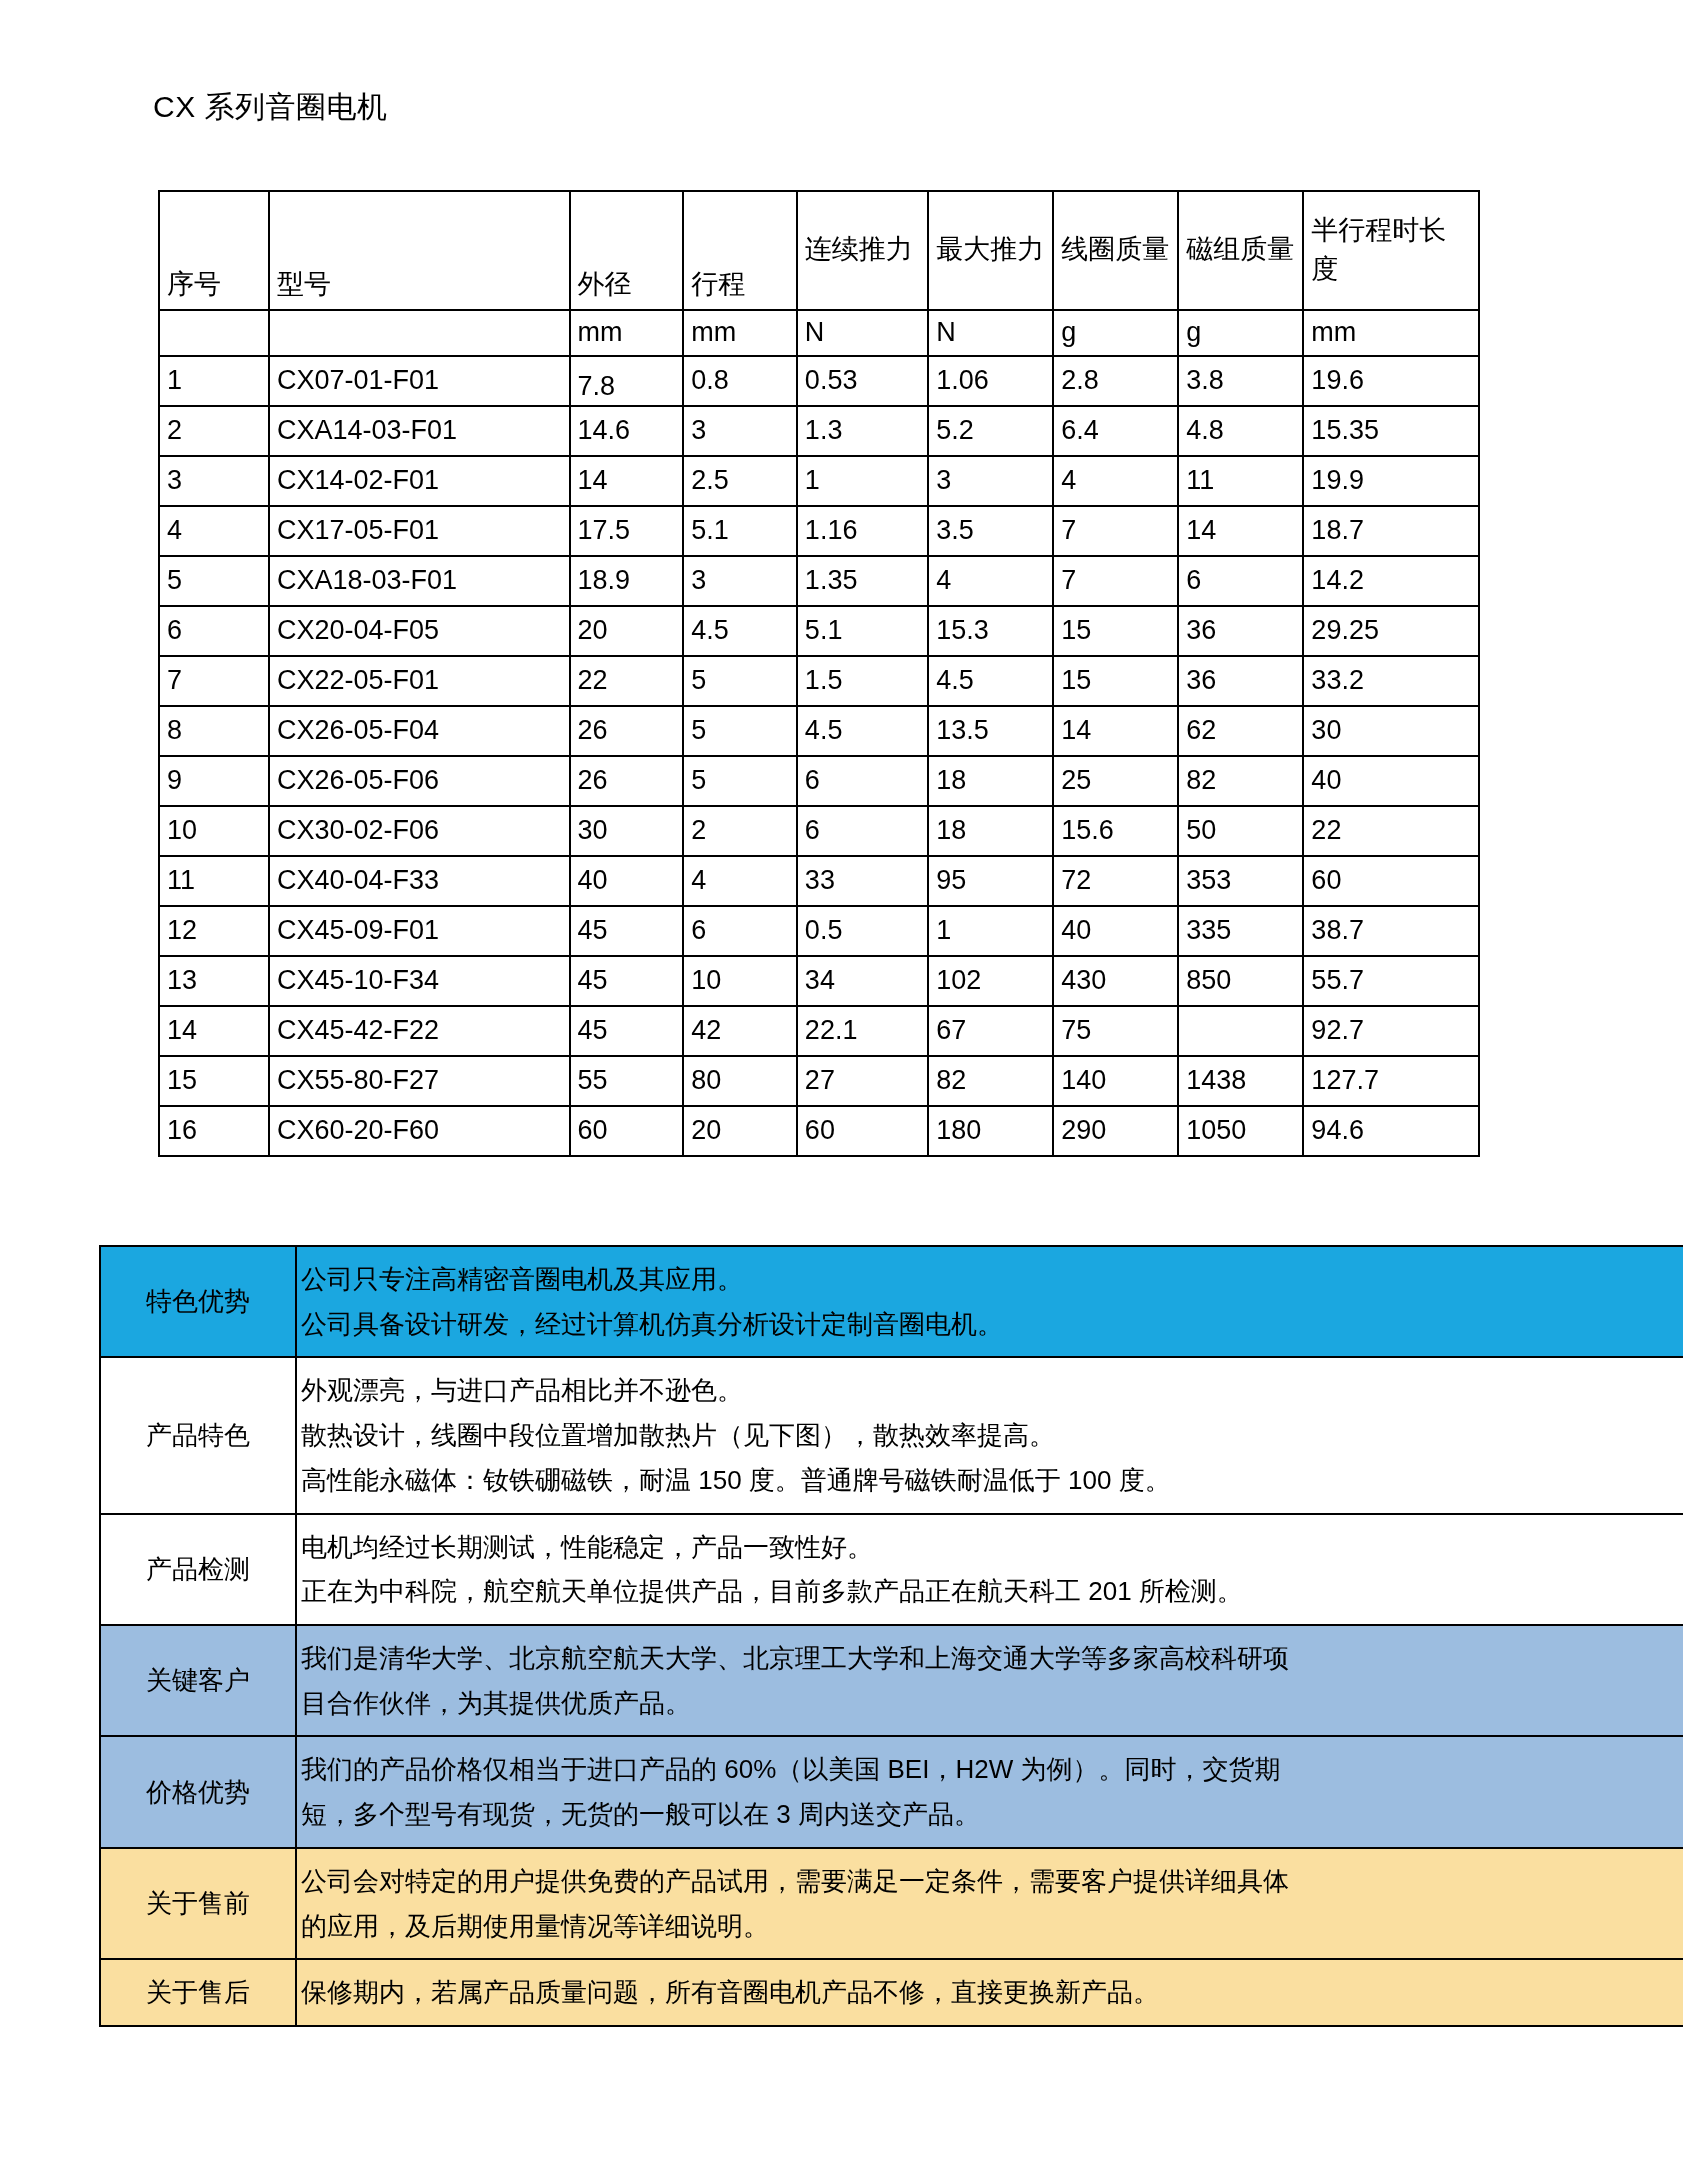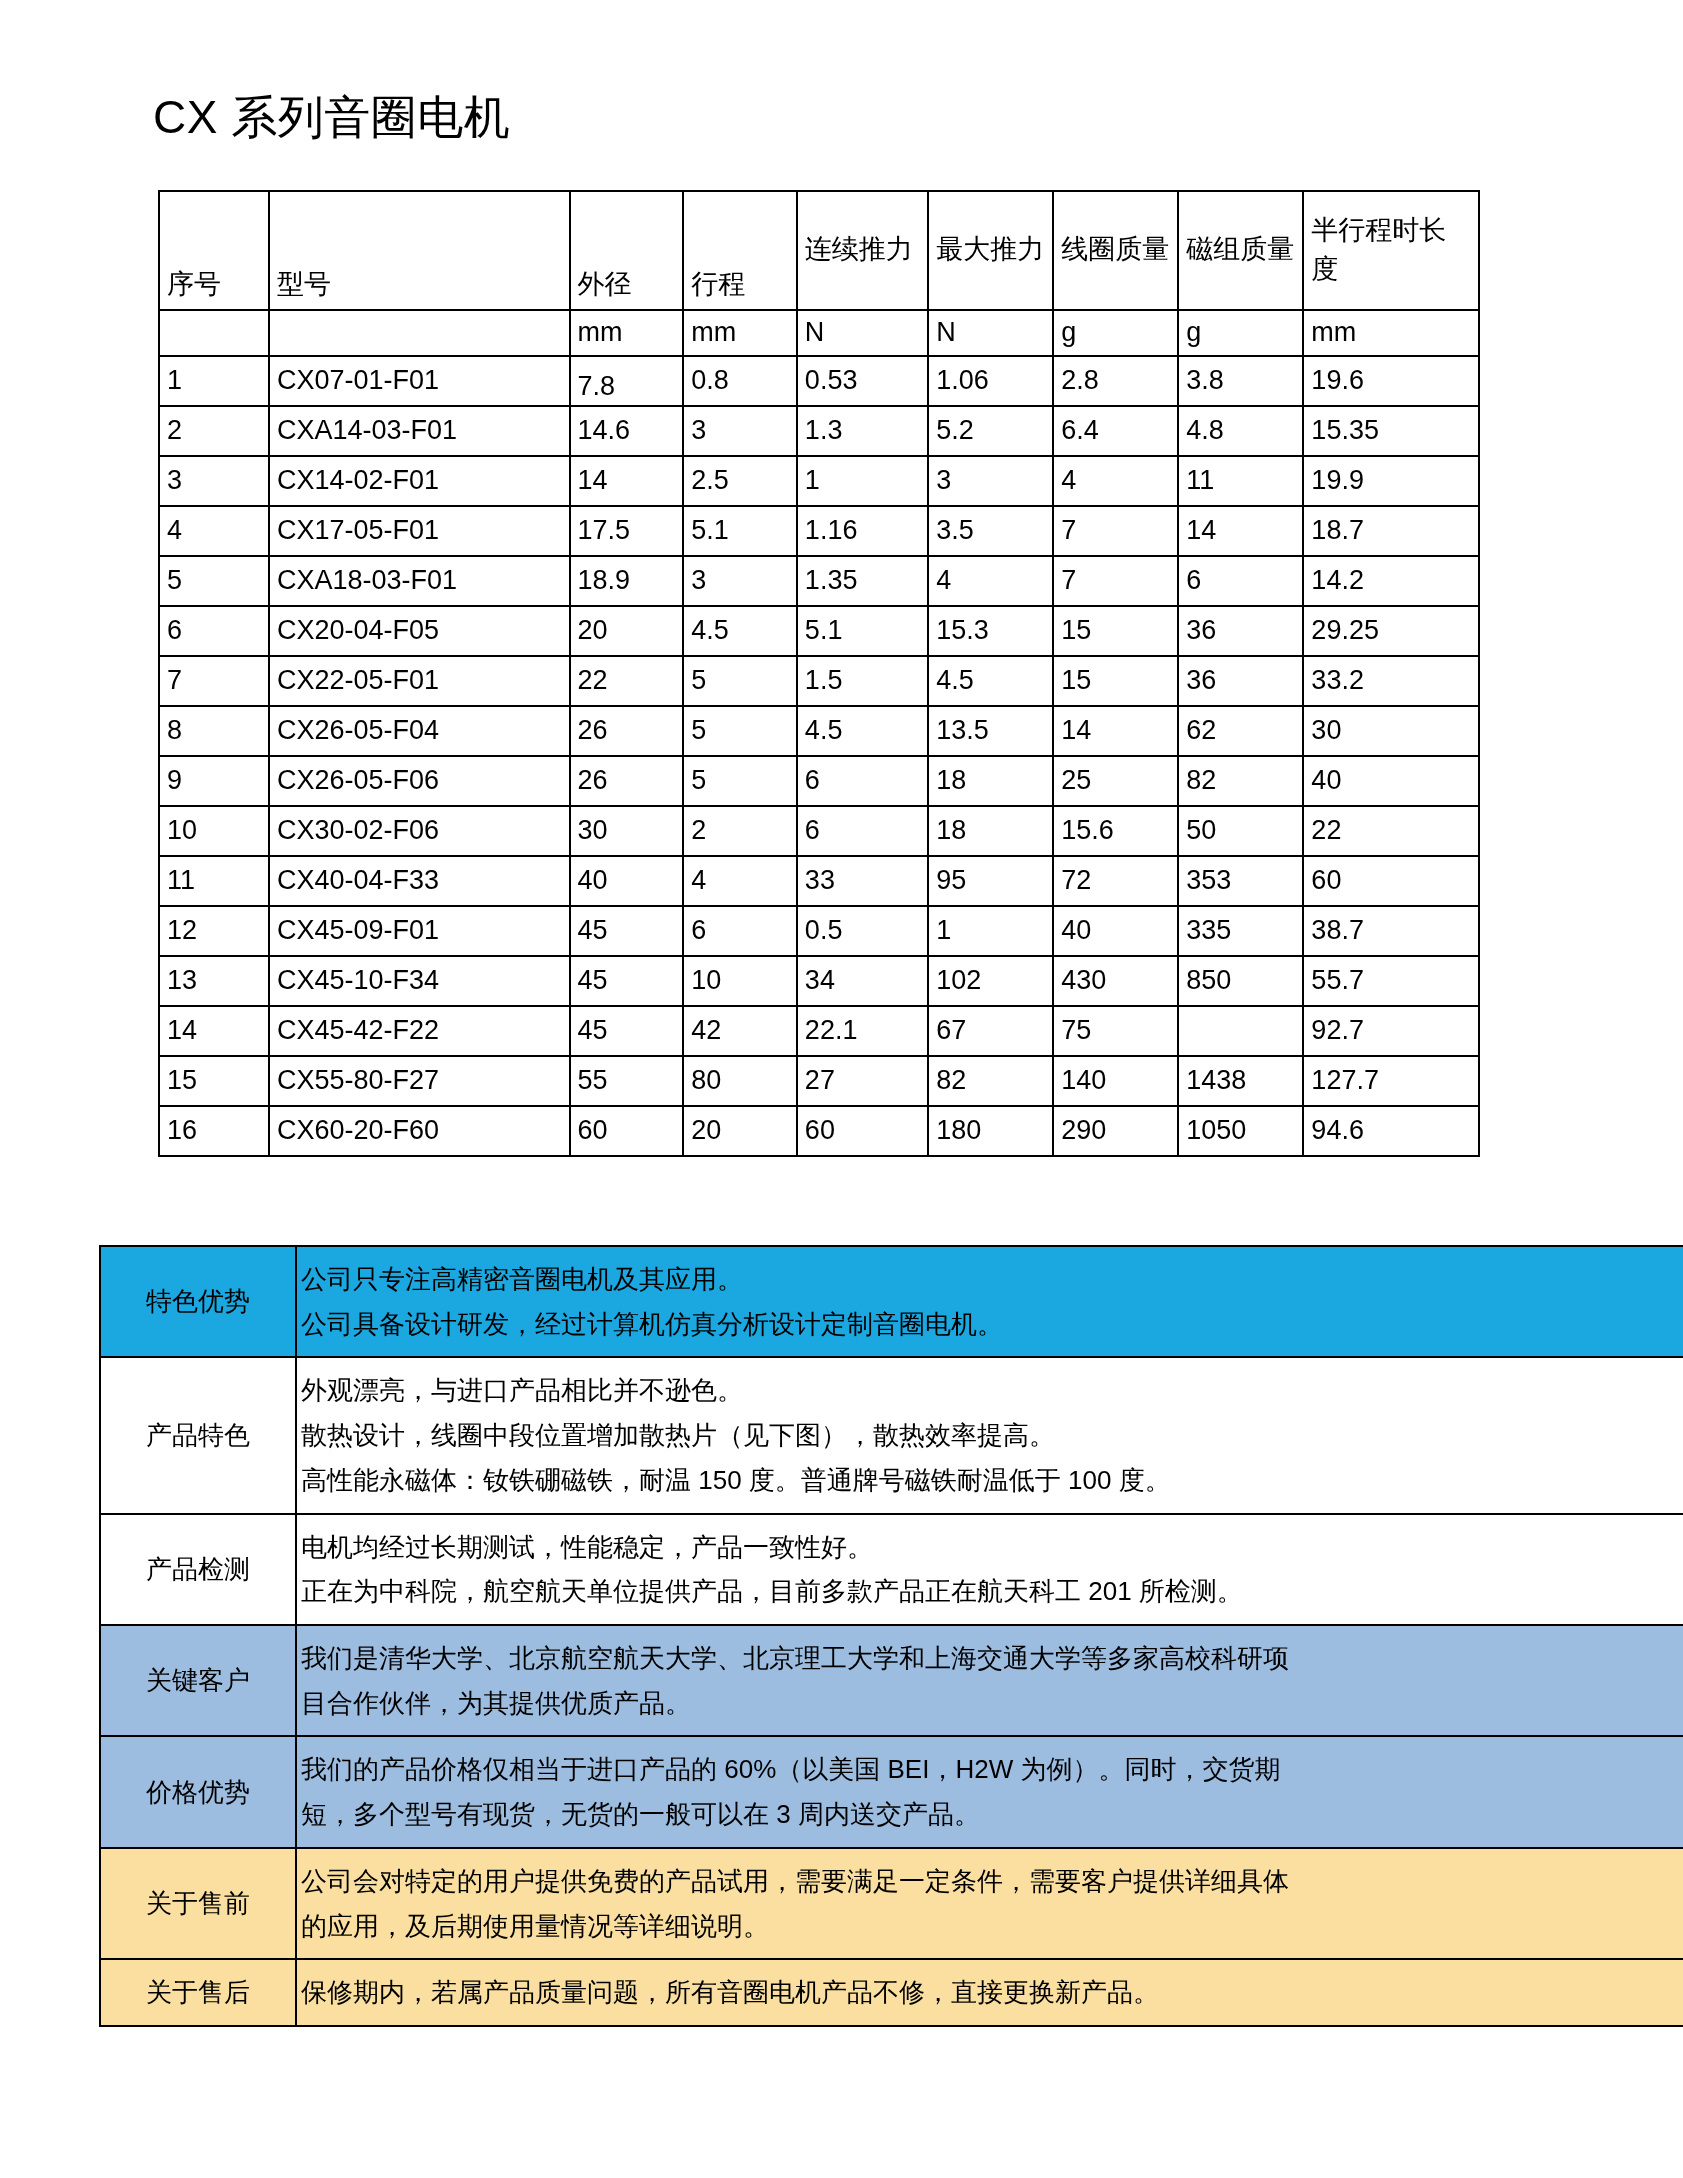--- a/index.html
+++ b/index.html
@@ -20,21 +20,21 @@
     left: 0; top: 0;
     width: 1683px;
     height: 2178px;
   }
 
   
   .doc-title {
     position: absolute;
     left: 153px;
     top: 87px;
-    font-size: 46px;
+    font-size: 30px;
     letter-spacing: 0.5px;
     white-space: nowrap;
     color: #000;
   }
 
   
   .spec-wrap {
     position: absolute;
     left: 158px;
     top: 190px;

